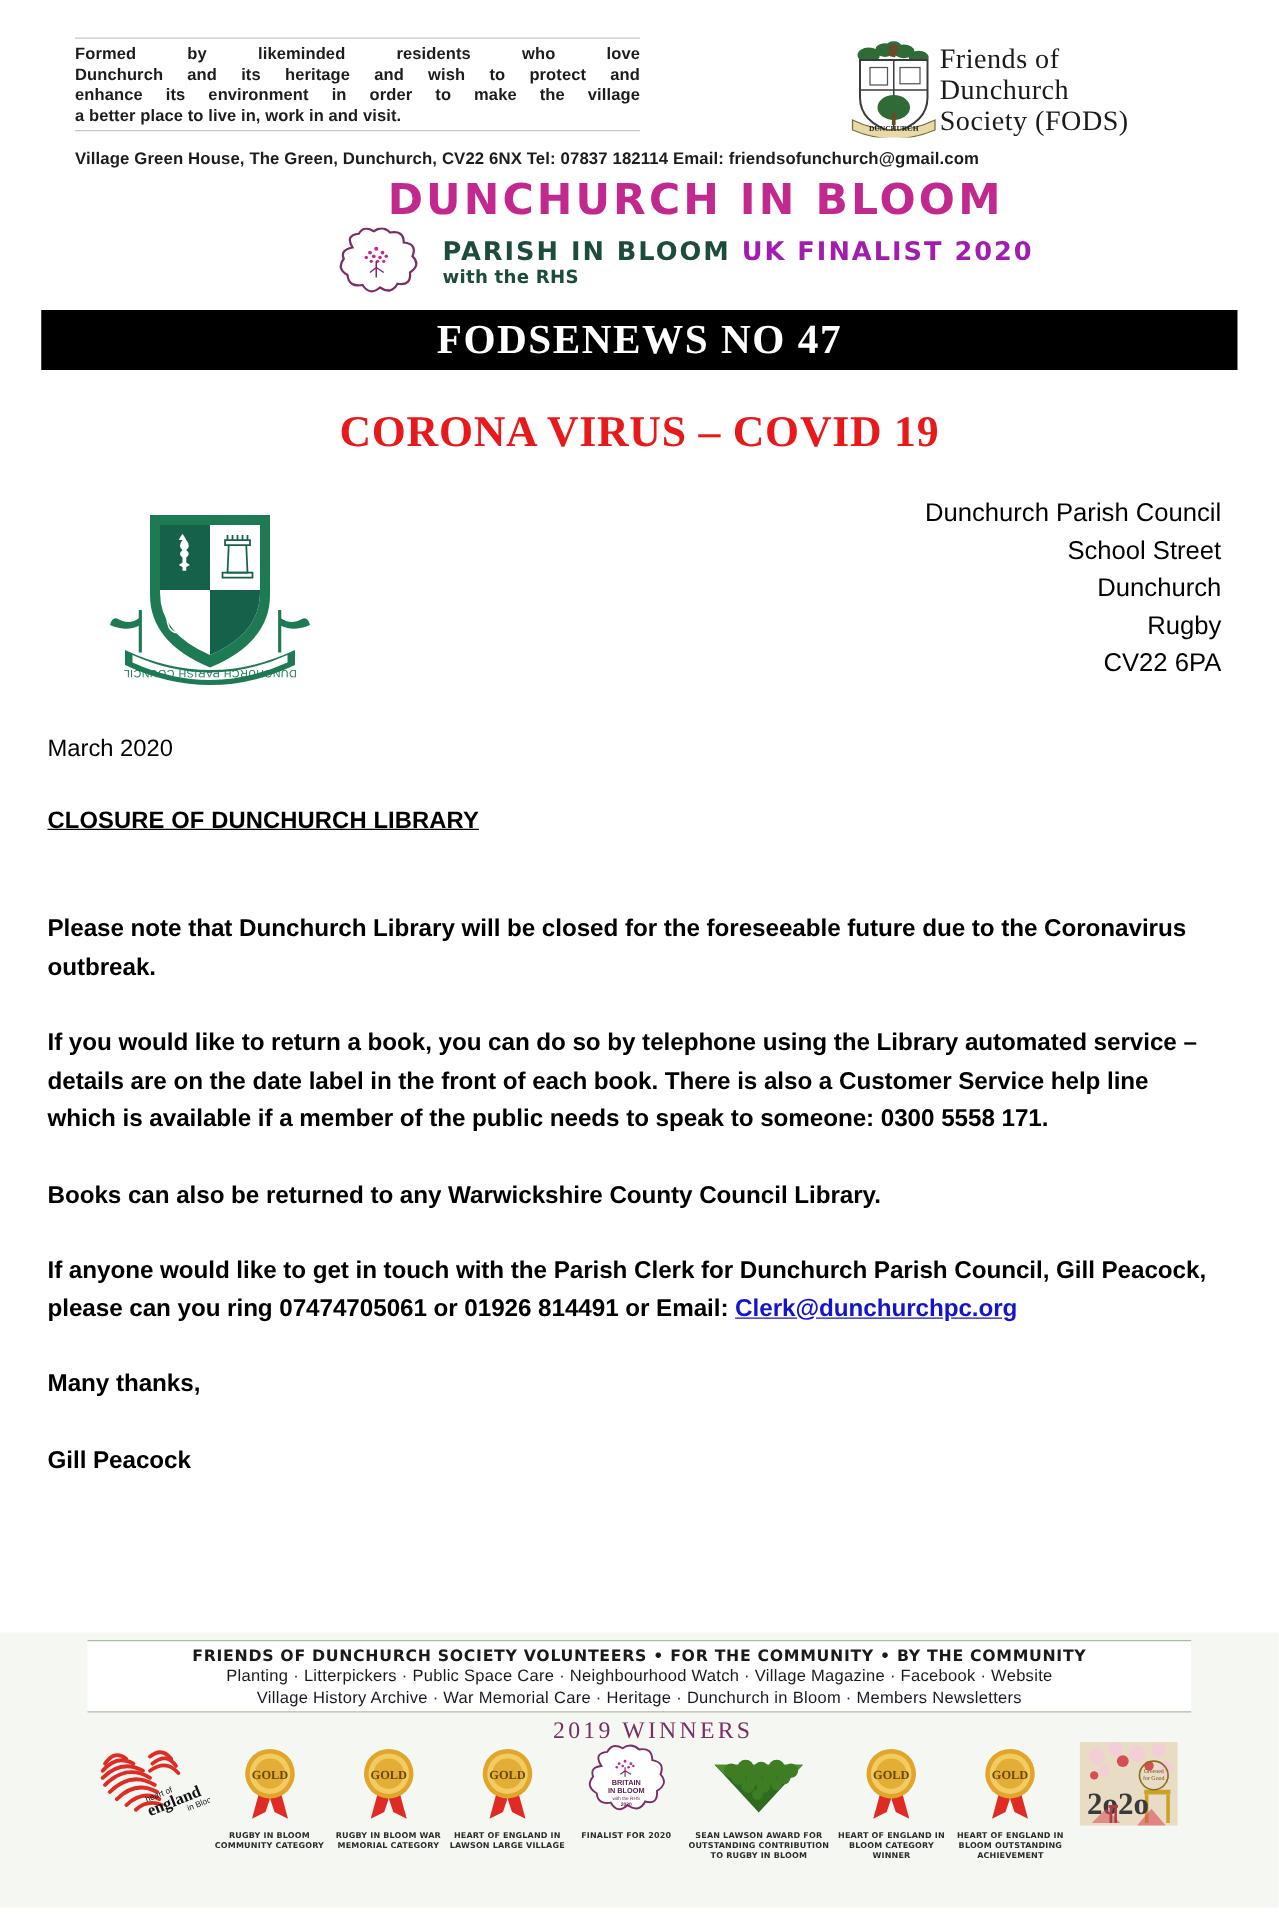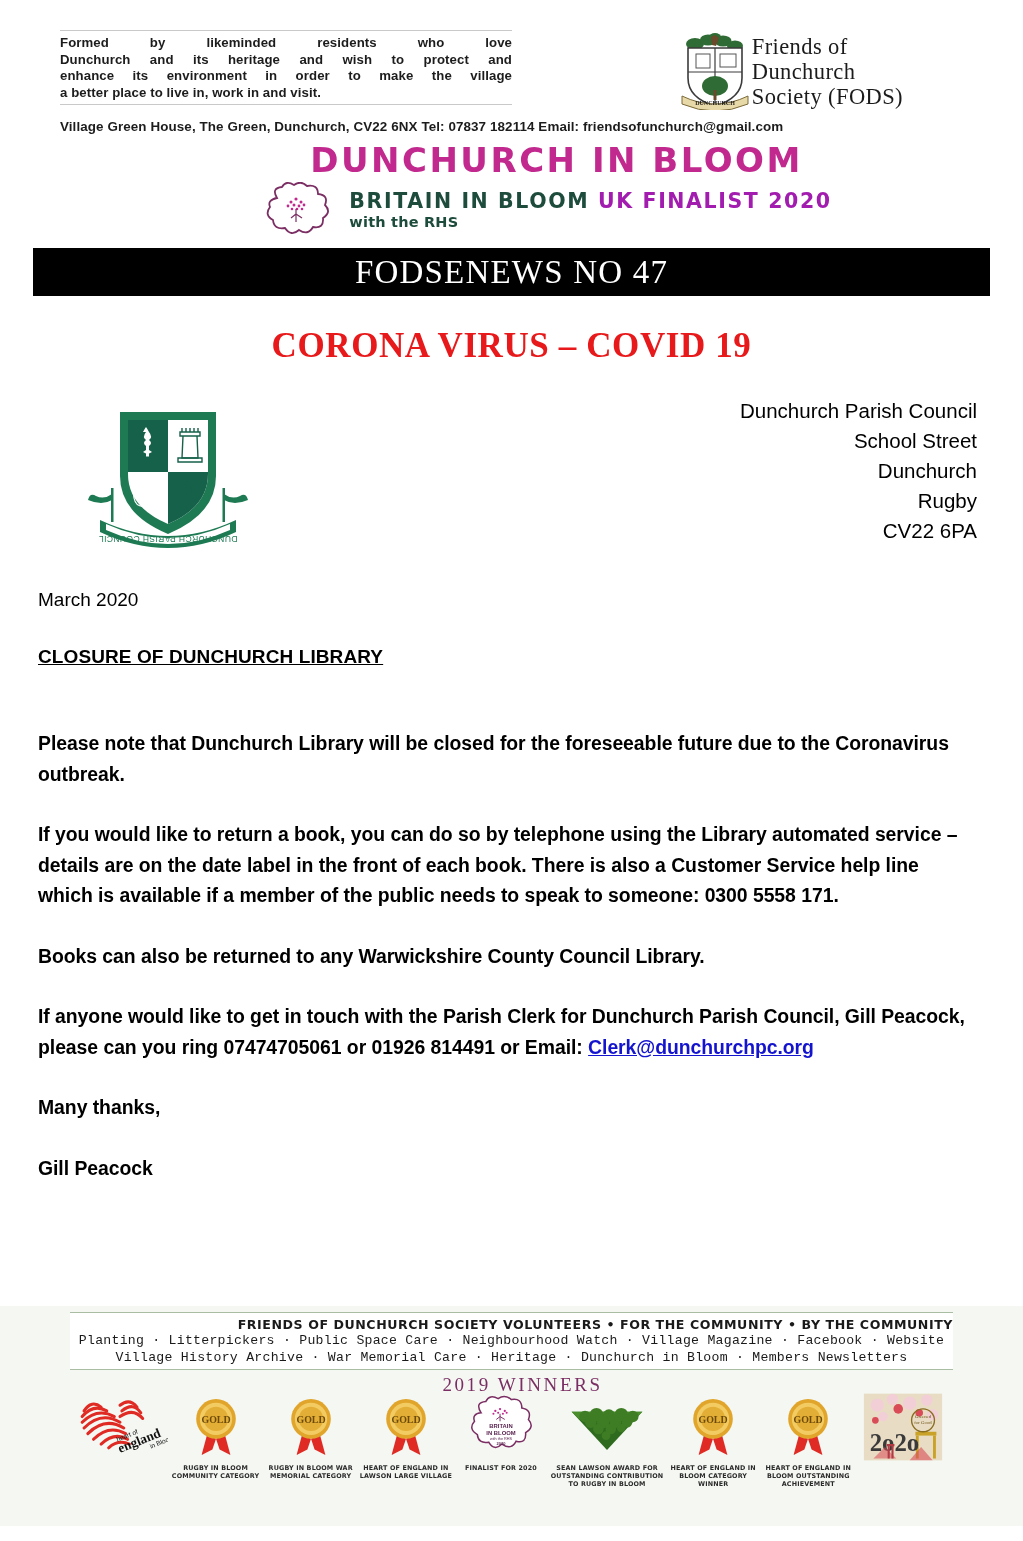--- a/index.html
+++ b/index.html
@@ -117,20 +117,21 @@
   }
 
   
   .title-bar {
     margin: 8px 33px 0 33px;
     background: #000000;
     height: 48px;
     display: flex;
     align-items: center;
     justify-content: center;
+    font-weight: bold;
   }
   .title-bar span {
     font-family: "Liberation Serif", serif;
     color: #ffffff;
     font-size: 33px;
     letter-spacing: 1.2px;
   }
 
   .covid-head {
     margin-top: 30px;
@@ -206,25 +207,25 @@
     padding: 4px 0 3px 0;
     background: #ffffff;
   }
   .fl1 {
     font-family: "DejaVu Sans", sans-serif;
     font-weight: bold;
     font-size: 12.6px;
     letter-spacing: 0.55px;
     color: #1a1a1a;
     white-space: nowrap;
-    text-align: right;
+    text-align: center;
     line-height: 16px;
   }
   .fl2 {
-    font-family: Liberation Mono, monospace;
+    font-family: Liberation Sans, sans-serif;
     font-size: 13.2px;
     letter-spacing: 0.25px;
     color: #1a1a1a;
     white-space: nowrap;
     text-align: center;
     line-height: 16.5px;
   }
 
   .winners-label {
     position: absolute;
@@ -318,21 +319,21 @@
             <circle cx="33" cy="23" r="1.5"></circle>
             <circle cx="38" cy="24" r="1.4"></circle>
           <circle cx="43" cy="23" r="1.4"></circle>
             <circle cx="31" cy="27" r="1.3"></circle>
             <circle cx="36" cy="27" r="1.3"></circle>
           <circle cx="41" cy="27" r="1.3"></circle>
         </g>
         <path d="M35 27 L35 40 M35 32 L30 36 M35 32 L41 36" stroke="#7b2e63" stroke-width="1.2" fill="none"></path>
       </svg>
       <div class="bloom-sub-text">
-        <div class="bib"><span>BRITAIN IN BLOOM</span> <span class="pink">UK FINALIST 2020</span></div>
+        <div class="bib"><span>PARISH IN BLOOM</span> <span class="pink">UK FINALIST 2020</span></div>
         <div class="rhs">with the RHS</div>
       </div>
     </div>
   </div>
 </div>
 
 <div class="title-bar">
   <span>FODSENEWS NO 47</span>
 </div>
 

